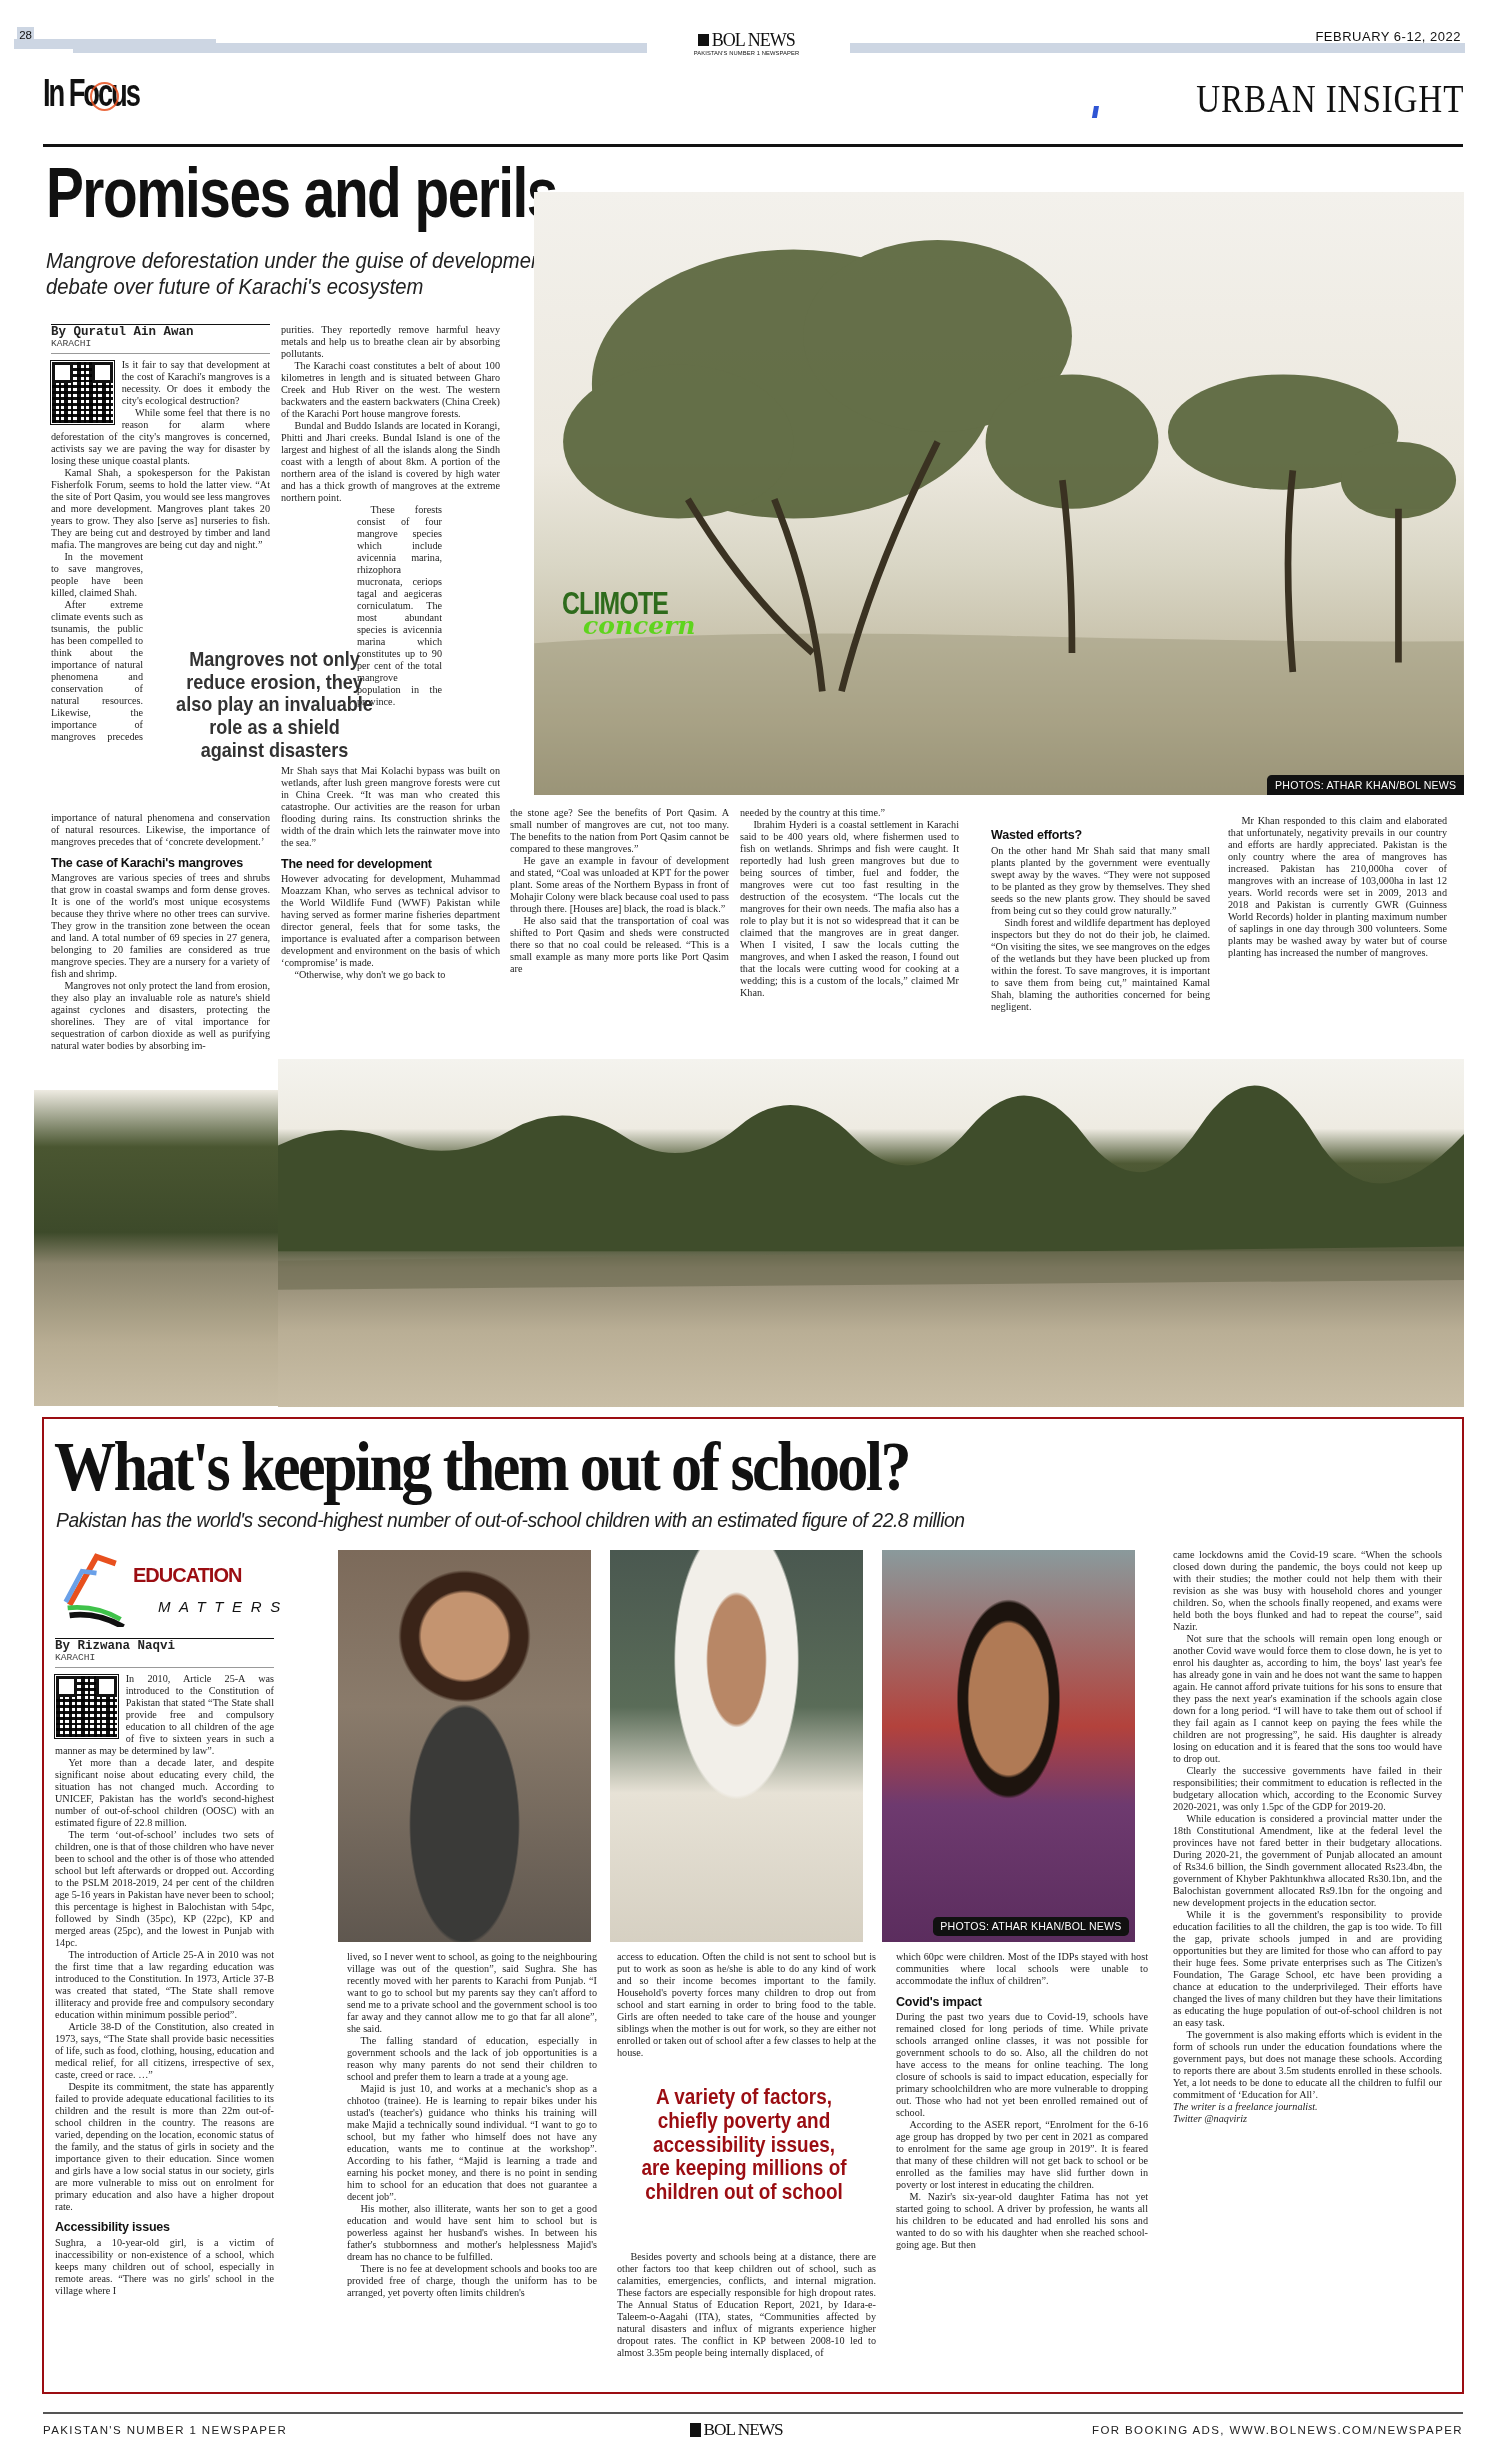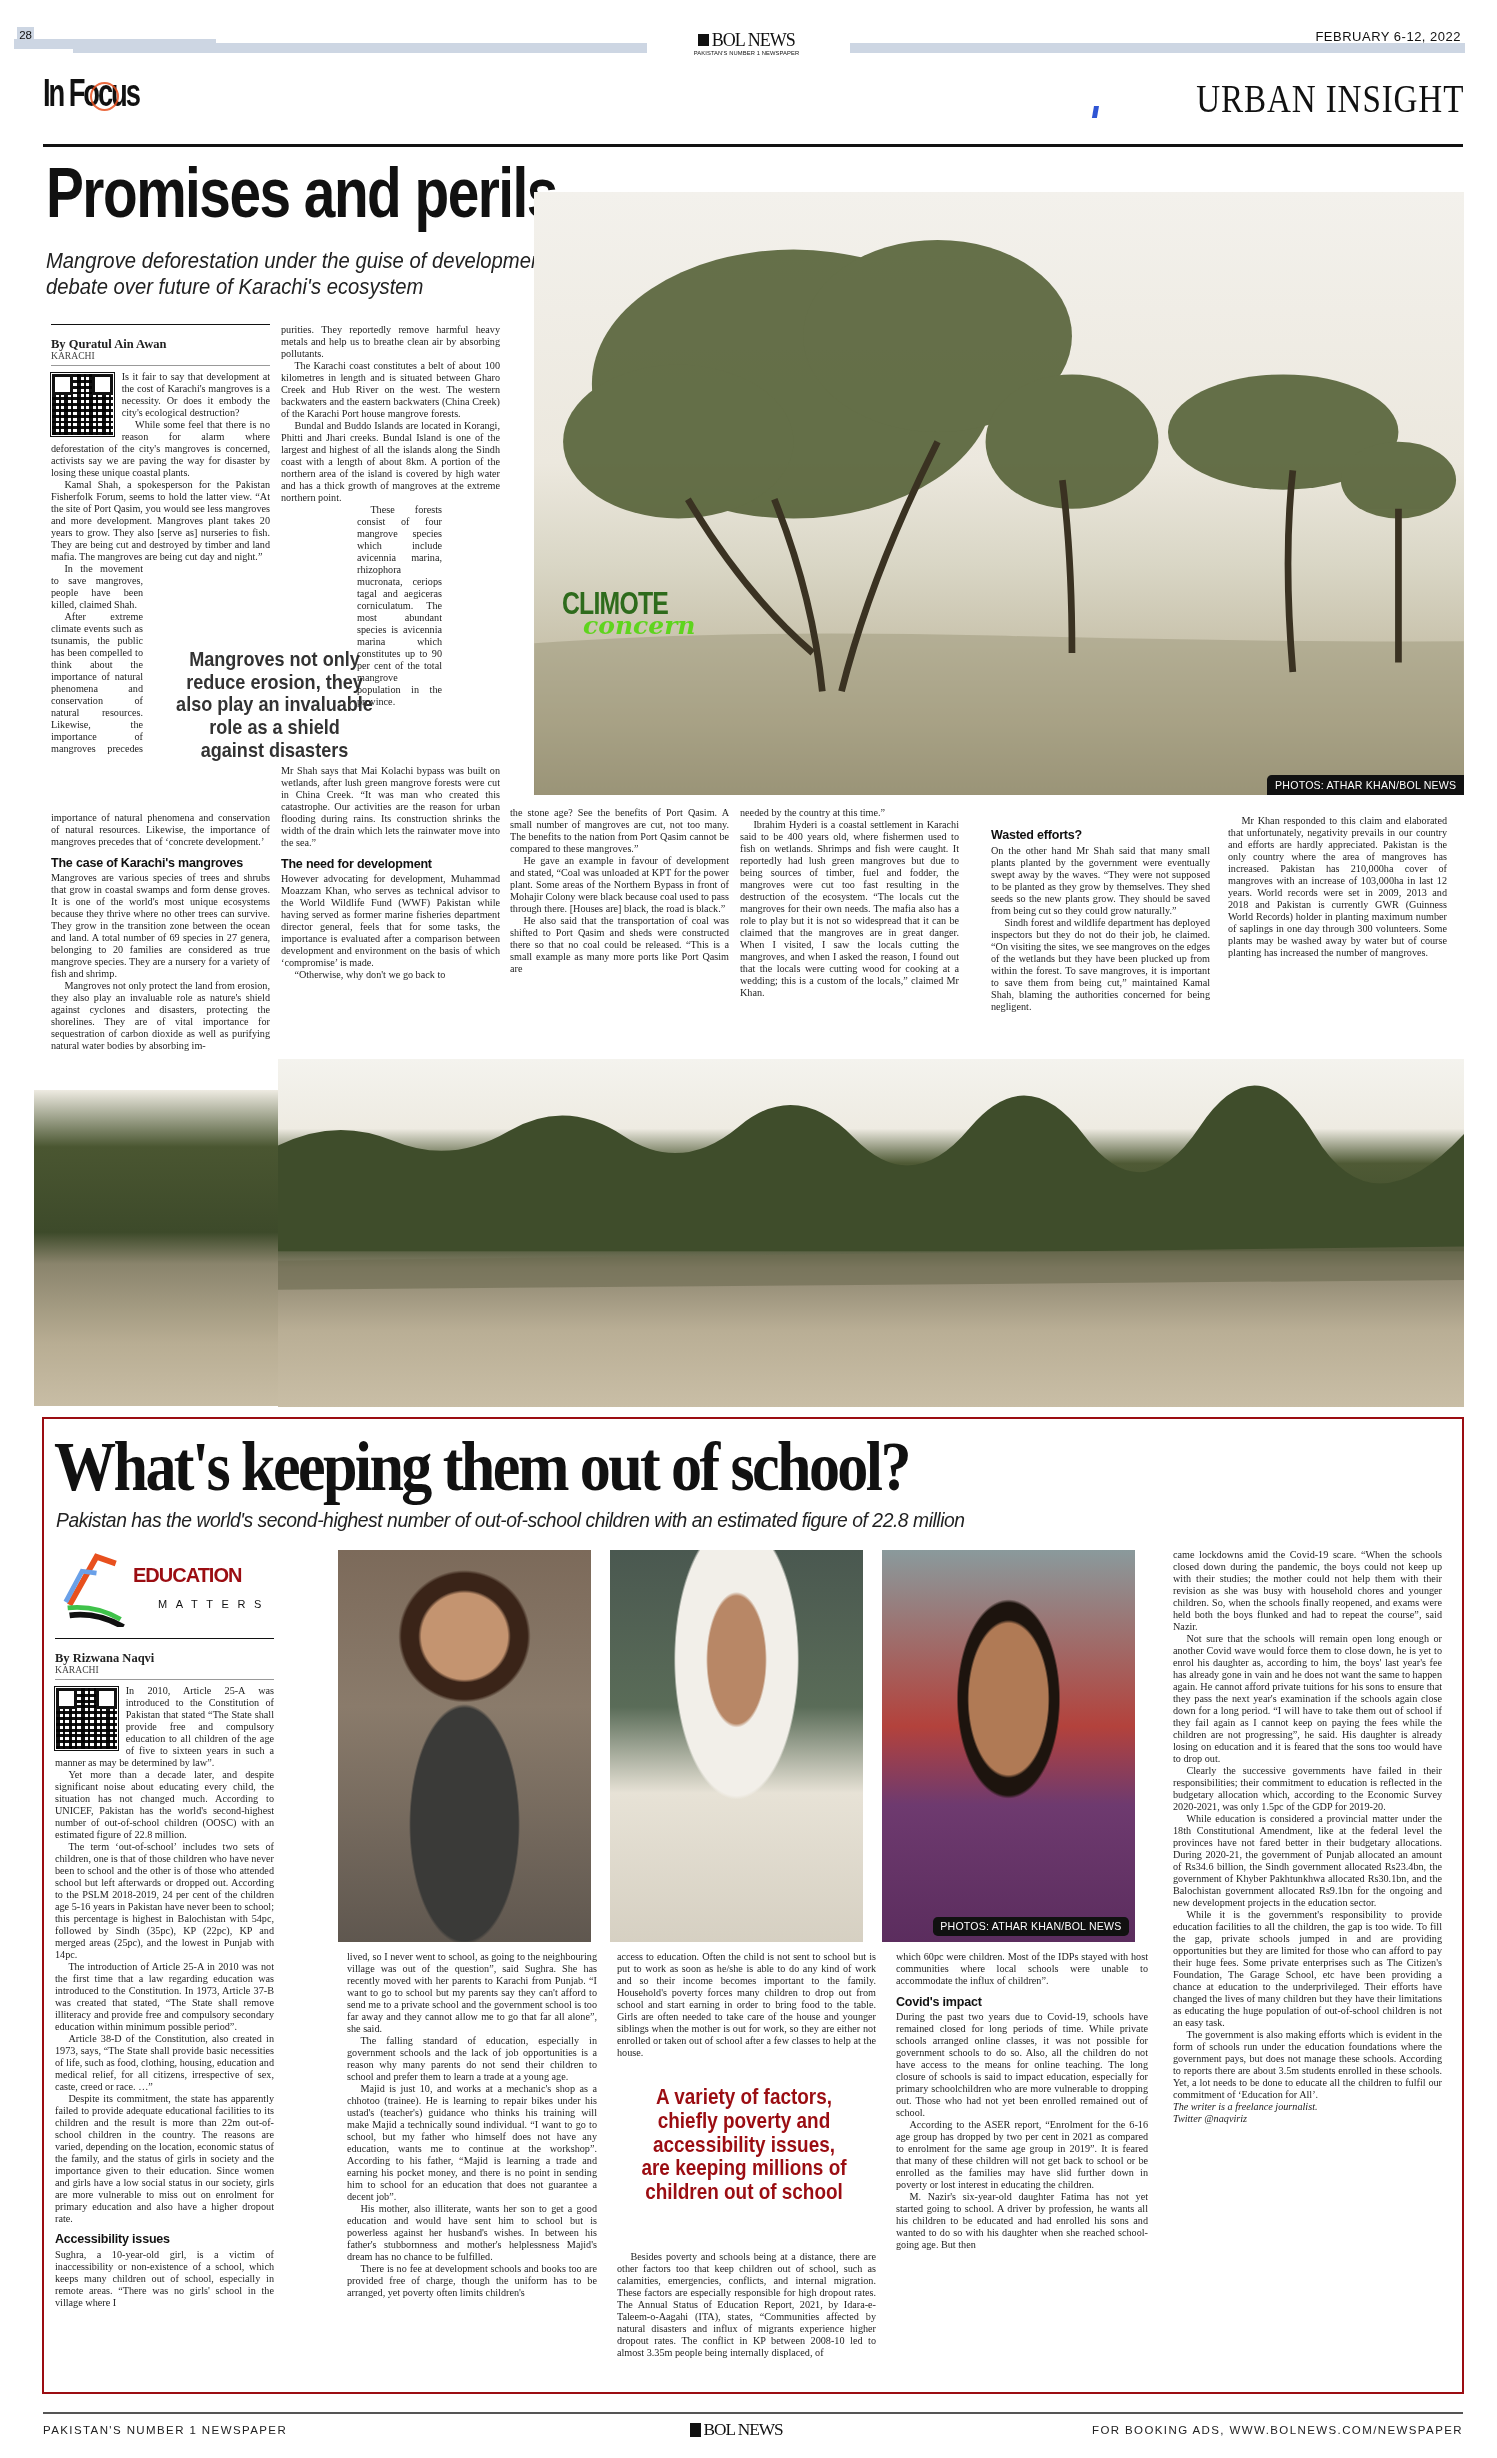--- a/index.html
+++ b/index.html
@@ -5,21 +5,21 @@
 *{box-sizing:border-box;margin:0;padding:0}
 html,body{width:1498px;height:2458px;background:#fff;overflow:hidden}
 body{position:relative;font-family:"Liberation Serif",serif;color:#111}
 .abs{position:absolute}
 .bar{background:#cdd6e3;height:9.6px}
 .sans{font-family:"Liberation Sans",sans-serif}
 .col{position:absolute;font-size:10.2px;line-height:12px;text-align:justify;hyphens:auto;color:#222}
 .col p{text-indent:13.4px}
 .col p.ni{text-indent:0}
 .col h4{font-family:"Liberation Sans",sans-serif;font-size:12.5px;font-weight:bold;margin:8.6px 0 3.8px;color:#111;letter-spacing:-0.2px}
-.byline{font-family:Liberation Serif, serif;font-weight:bold;font-size:12.5px;border-top:1.9px solid #111;padding-top:13px}
+.byline{font-family:Liberation Mono, monospace;font-weight:bold;font-size:12.5px;border-top:1.9px solid #111;padding-top:1px}
 .byline small{display:block;font-weight:normal;font-size:9.6px;color:#444;border-bottom:1px solid #999;padding-bottom:2.9px;margin-bottom:4.8px}
 .qr{float:left;width:63px;height:63px;margin:1.9px 7.7px 1.9px 0;background:
  repeating-linear-gradient(90deg,#111 0 3.8px,#fff 3.8px 6.7px,#111 6.7px 8.6px,#fff 8.6px 12.5px),
  repeating-linear-gradient(0deg,#111 0 2.9px,#fff 2.9px 5.8px);background-blend-mode:multiply;position:relative;border:1.9px solid #fff;outline:1px solid #111}
 .qr::before,.qr::after{content:"";position:absolute;width:15.4px;height:15.4px;border:3.8px solid #111;background:#fff;top:0;left:0}
 .qr::after{left:auto;right:0}
 .photo{position:absolute;overflow:hidden}
 .credit{position:absolute;background:#111;color:#fff;font-family:"Liberation Sans",sans-serif;font-size:10.6px;padding:3.8px 7.7px;border-radius:4.8px 0 0 0;letter-spacing:0.2px}
 .pull{position:absolute;font-family:"Liberation Sans",sans-serif;font-weight:bold;text-align:center;line-height:1.08}
 </style>
@@ -148,21 +148,21 @@
 <div class="abs sans" style="left:56px;top:1508px;font-size:21px;font-style:italic;color:#222;letter-spacing:-0.5px;white-space:nowrap;transform:scaleX(.92);transform-origin:left top">Pakistan has the world's second-highest number of out-of-school children with an estimated figure of 22.8 million</div>
 
 <div class="abs" style="left:58px;top:1552px;width:259px;height:77px">
   <svg width="77" height="75" style="position:absolute;left:0;top:0" viewBox="0 0 80 78">
     <path d="M12 55 L40 5 L60 12" stroke="#e8501e" stroke-width="6" fill="none"></path>
     <path d="M8 52 L25 20 L40 22" stroke="#6aa0e8" stroke-width="5" fill="none"></path>
     <path d="M10 58 Q40 55 65 70" stroke="#3fc24a" stroke-width="5" fill="none"></path>
     <path d="M12 66 Q40 62 68 78" stroke="#111" stroke-width="6" fill="none"></path>
   </svg>
   <div style="position:absolute;left:75px;top:11.5px;font-family:'Liberation Sans',sans-serif;font-weight:bold;font-size:20px;color:#9b0d12;letter-spacing:-1px">EDUCATION</div>
-  <div style="position:absolute;left:100px;top:46px;font-family:'Liberation Sans',sans-serif;font-size:11px;letter-spacing:8.6px">MATTERS</div>
+  <div style="position:absolute;left:100px;top:46px;font-family:'Liberation Sans',sans-serif;font-style:italic;font-size:15px;letter-spacing:8.6px">MATTERS</div>
 </div>
 
 <div class="col" style="left:55px;top:1638px;width:219px">
   <div class="byline"><span>By Rizwana Naqvi</span><small>KARACHI</small></div>
   <div class="qr"></div>
   <p class="ni">In 2010, Article 25-A was introduced to the Constitution of Pakistan that stated “The State shall provide free and compulsory education to all children of the age of five to sixteen years in such a manner as may be determined by law”.</p>
   <p>Yet more than a decade later, and despite significant noise about educating every child, the situation has not changed much. According to UNICEF, Pakistan has the world's second-highest number of out-of-school children (OOSC) with an estimated figure of 22.8 million.</p>
   <p>The term ‘out-of-school’ includes two sets of children, one is that of those children who have never been to school and the other is of those who attended school but left afterwards or dropped out. According to the PSLM 2018-2019, 24 per cent of the children age 5-16 years in Pakistan have never been to school; this percentage is highest in Balochistan with 54pc, followed by Sindh (35pc), KP (22pc), KP and merged areas (25pc), and the lowest in Punjab with 14pc.</p>
   <p>The introduction of Article 25-A in 2010 was not the first time that a law regarding education was introduced to the Constitution. In 1973, Article 37-B was created that stated, “The State shall remove illiteracy and provide free and compulsory secondary education within minimum possible period”.</p>
   <p>Article 38-D of the Constitution, also created in 1973, says, “The State shall provide basic necessities of life, such as food, clothing, housing, education and medical relief, for all citizens, irrespective of sex, caste, creed or race. …”</p>

